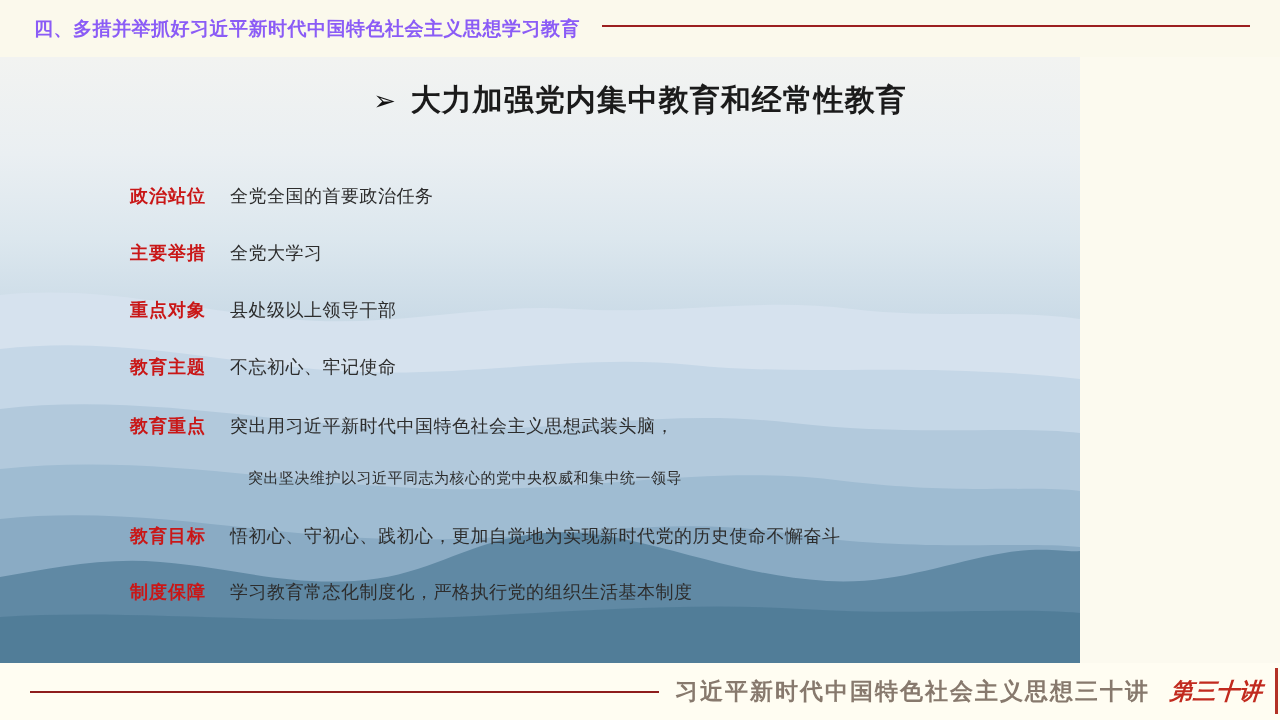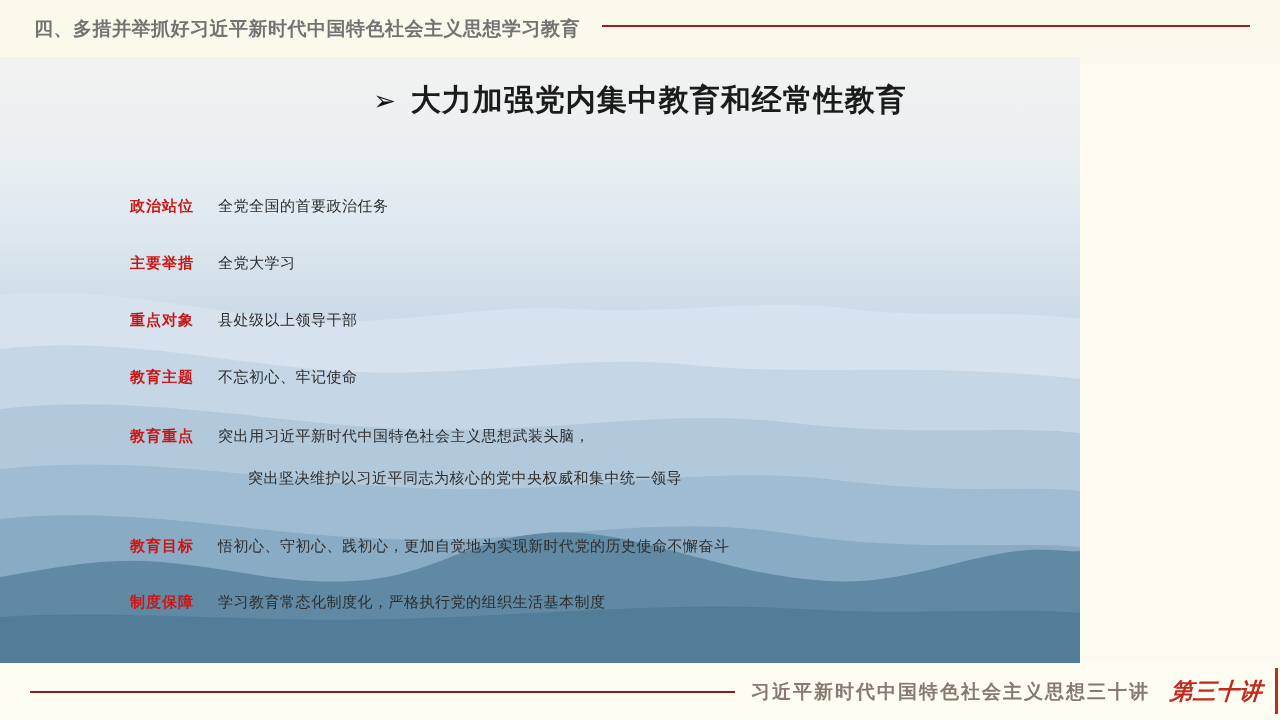--- a/index.html
+++ b/index.html
@@ -19,21 +19,21 @@
     top: 0; left: 0;
     width: 1280px; height: 57px;
     background: #fbf9ec;
     display: flex;
     align-items: center;
     padding-left: 34px;
   }
   .header-title {
     font-size: 19px;
     font-weight: bold;
-    color: #737373;
+    color: #8b5cf6;
     letter-spacing: 0.5px;
     white-space: nowrap;
   }
   .header-rule {
     flex: 1;
     height: 2px;
     background: #9c2020;
     margin-left: 22px;
     margin-right: 30px;
     margin-top: -6px;
@@ -68,23 +68,22 @@
     margin-right: 14px;
     color: #111;
     font-weight: normal;
   }
 
   
   .row {
     position: absolute;
     left: 130px;
     white-space: nowrap;
-    font-size: 15px;
+    font-size: 18px;
     line-height: 28px;
-    margin-top: 10px;
   }
   .row .label {
     display: inline-block;
     font-weight: bold;
     color: #c91717;
     letter-spacing: 1px;
     margin-right: 24px;
   }
   .row .value {
     color: #2d2d2d;
@@ -118,21 +117,21 @@
     align-items: center;
     padding: 0 18px 0 30px;
   }
   .footer-rule {
     flex: 1;
     height: 2px;
     background: #8e1d1d;
     margin-right: 16px;
   }
   .footer-series {
-    font-size: 19px;
+    font-size: 23px;
     font-weight: bold;
     color: #87796d;
     letter-spacing: 2px;
     white-space: nowrap;
   }
   .footer-lecture {
     margin-left: 20px;
     font-family: "DejaVu Serif", serif;
     font-style: italic;
     font-weight: bold;

